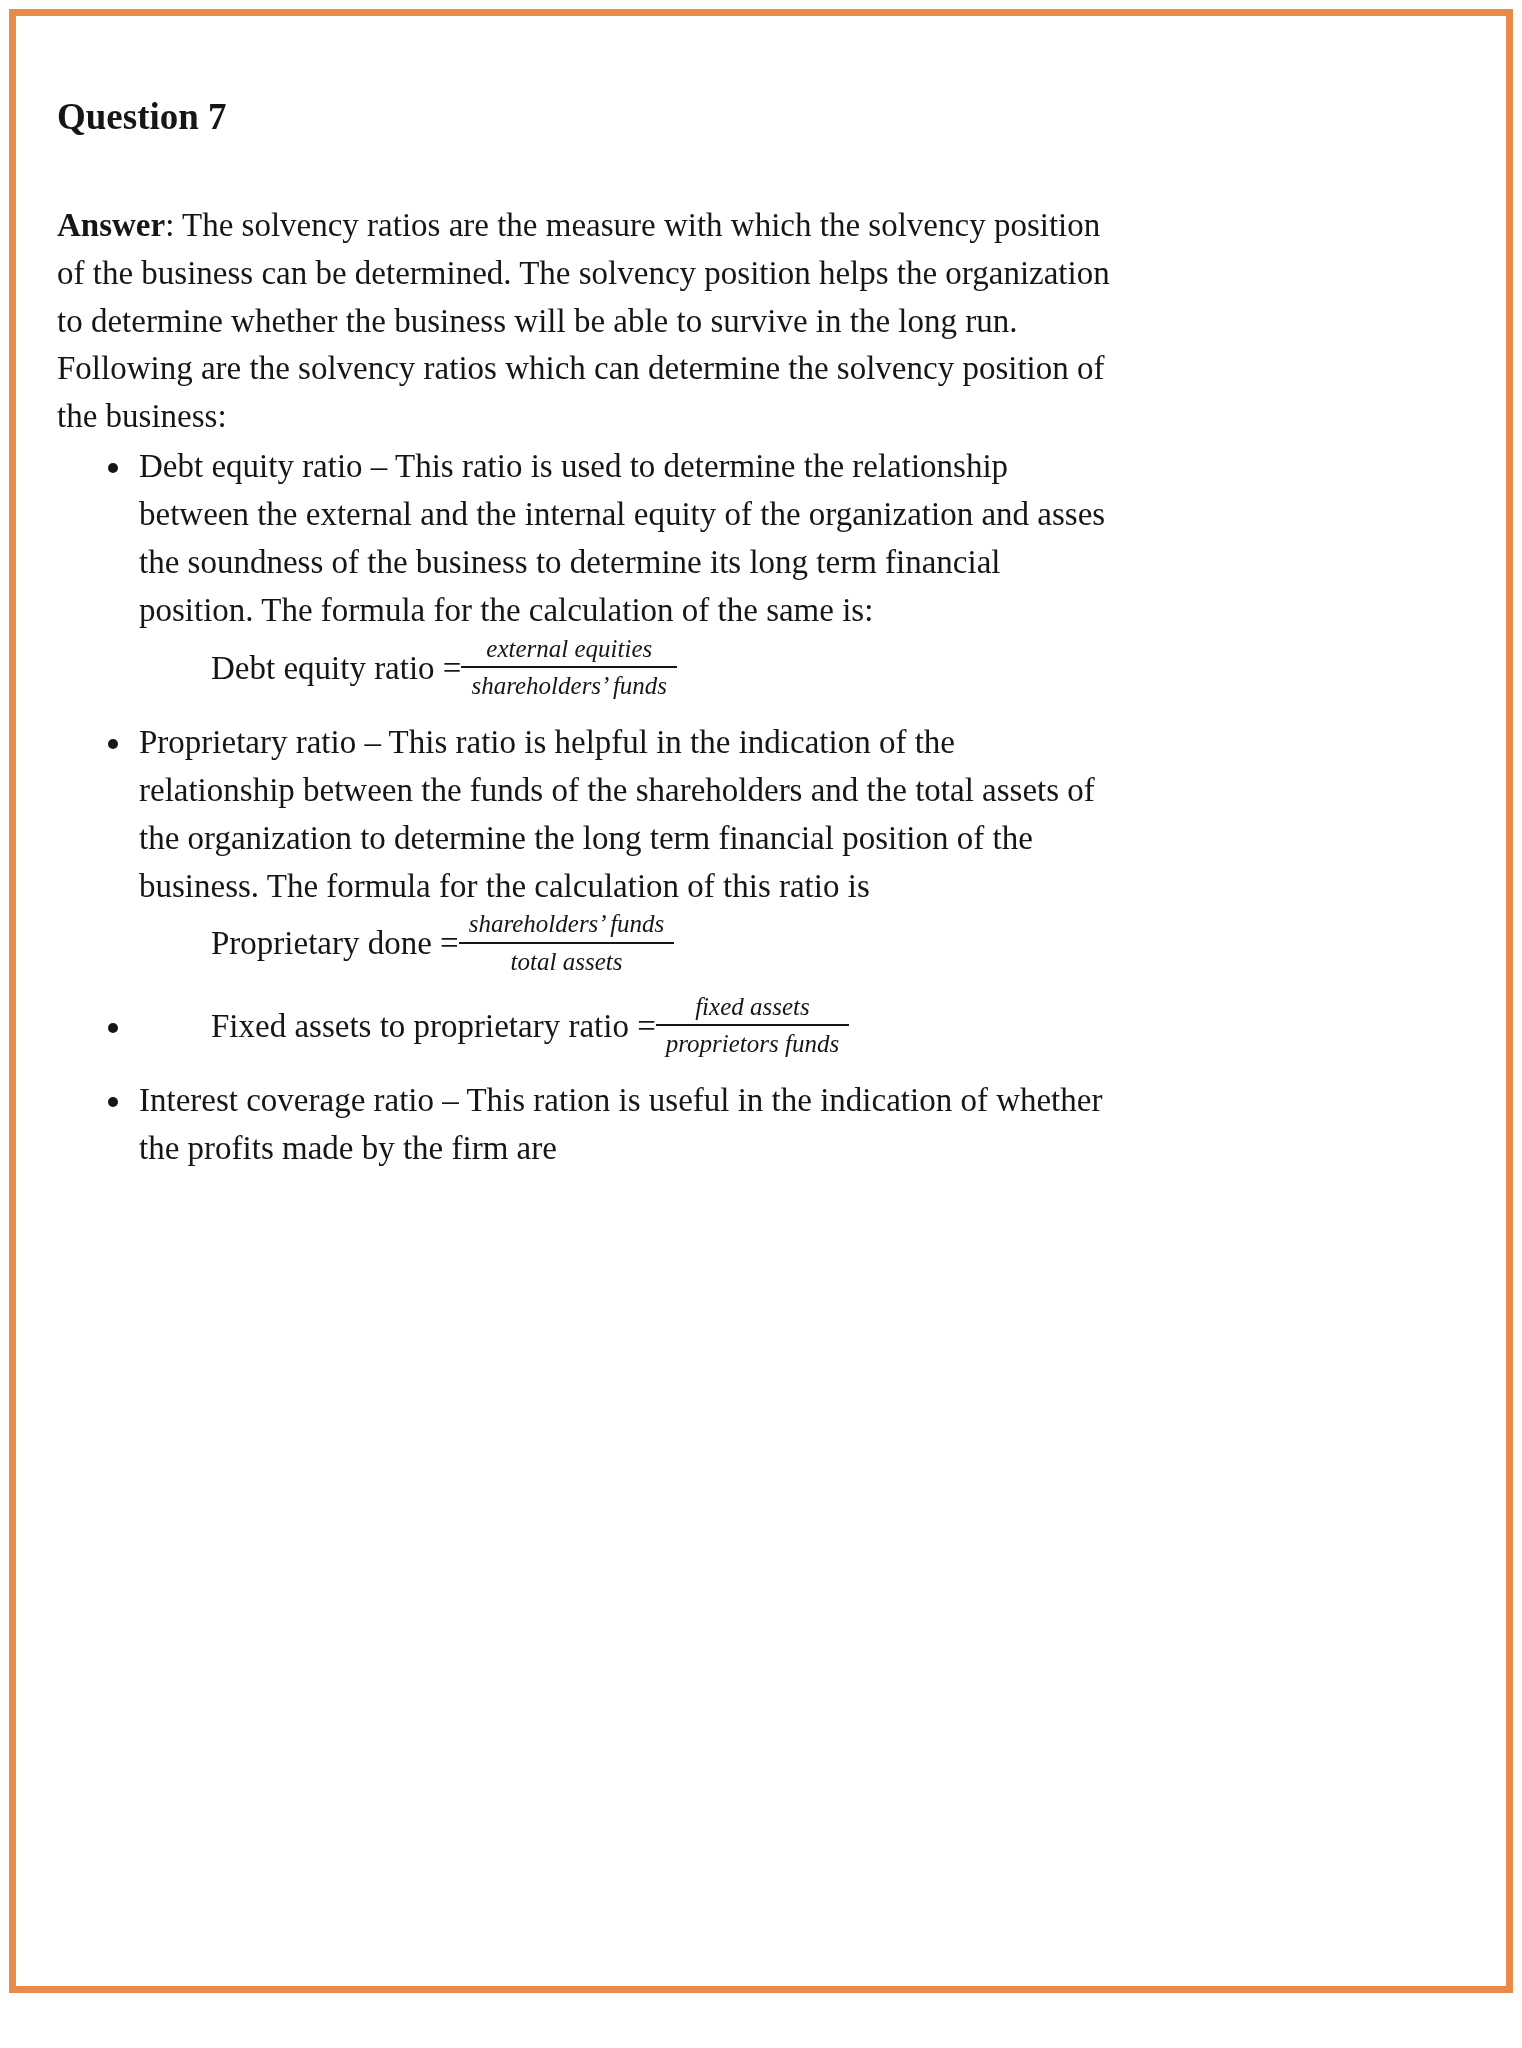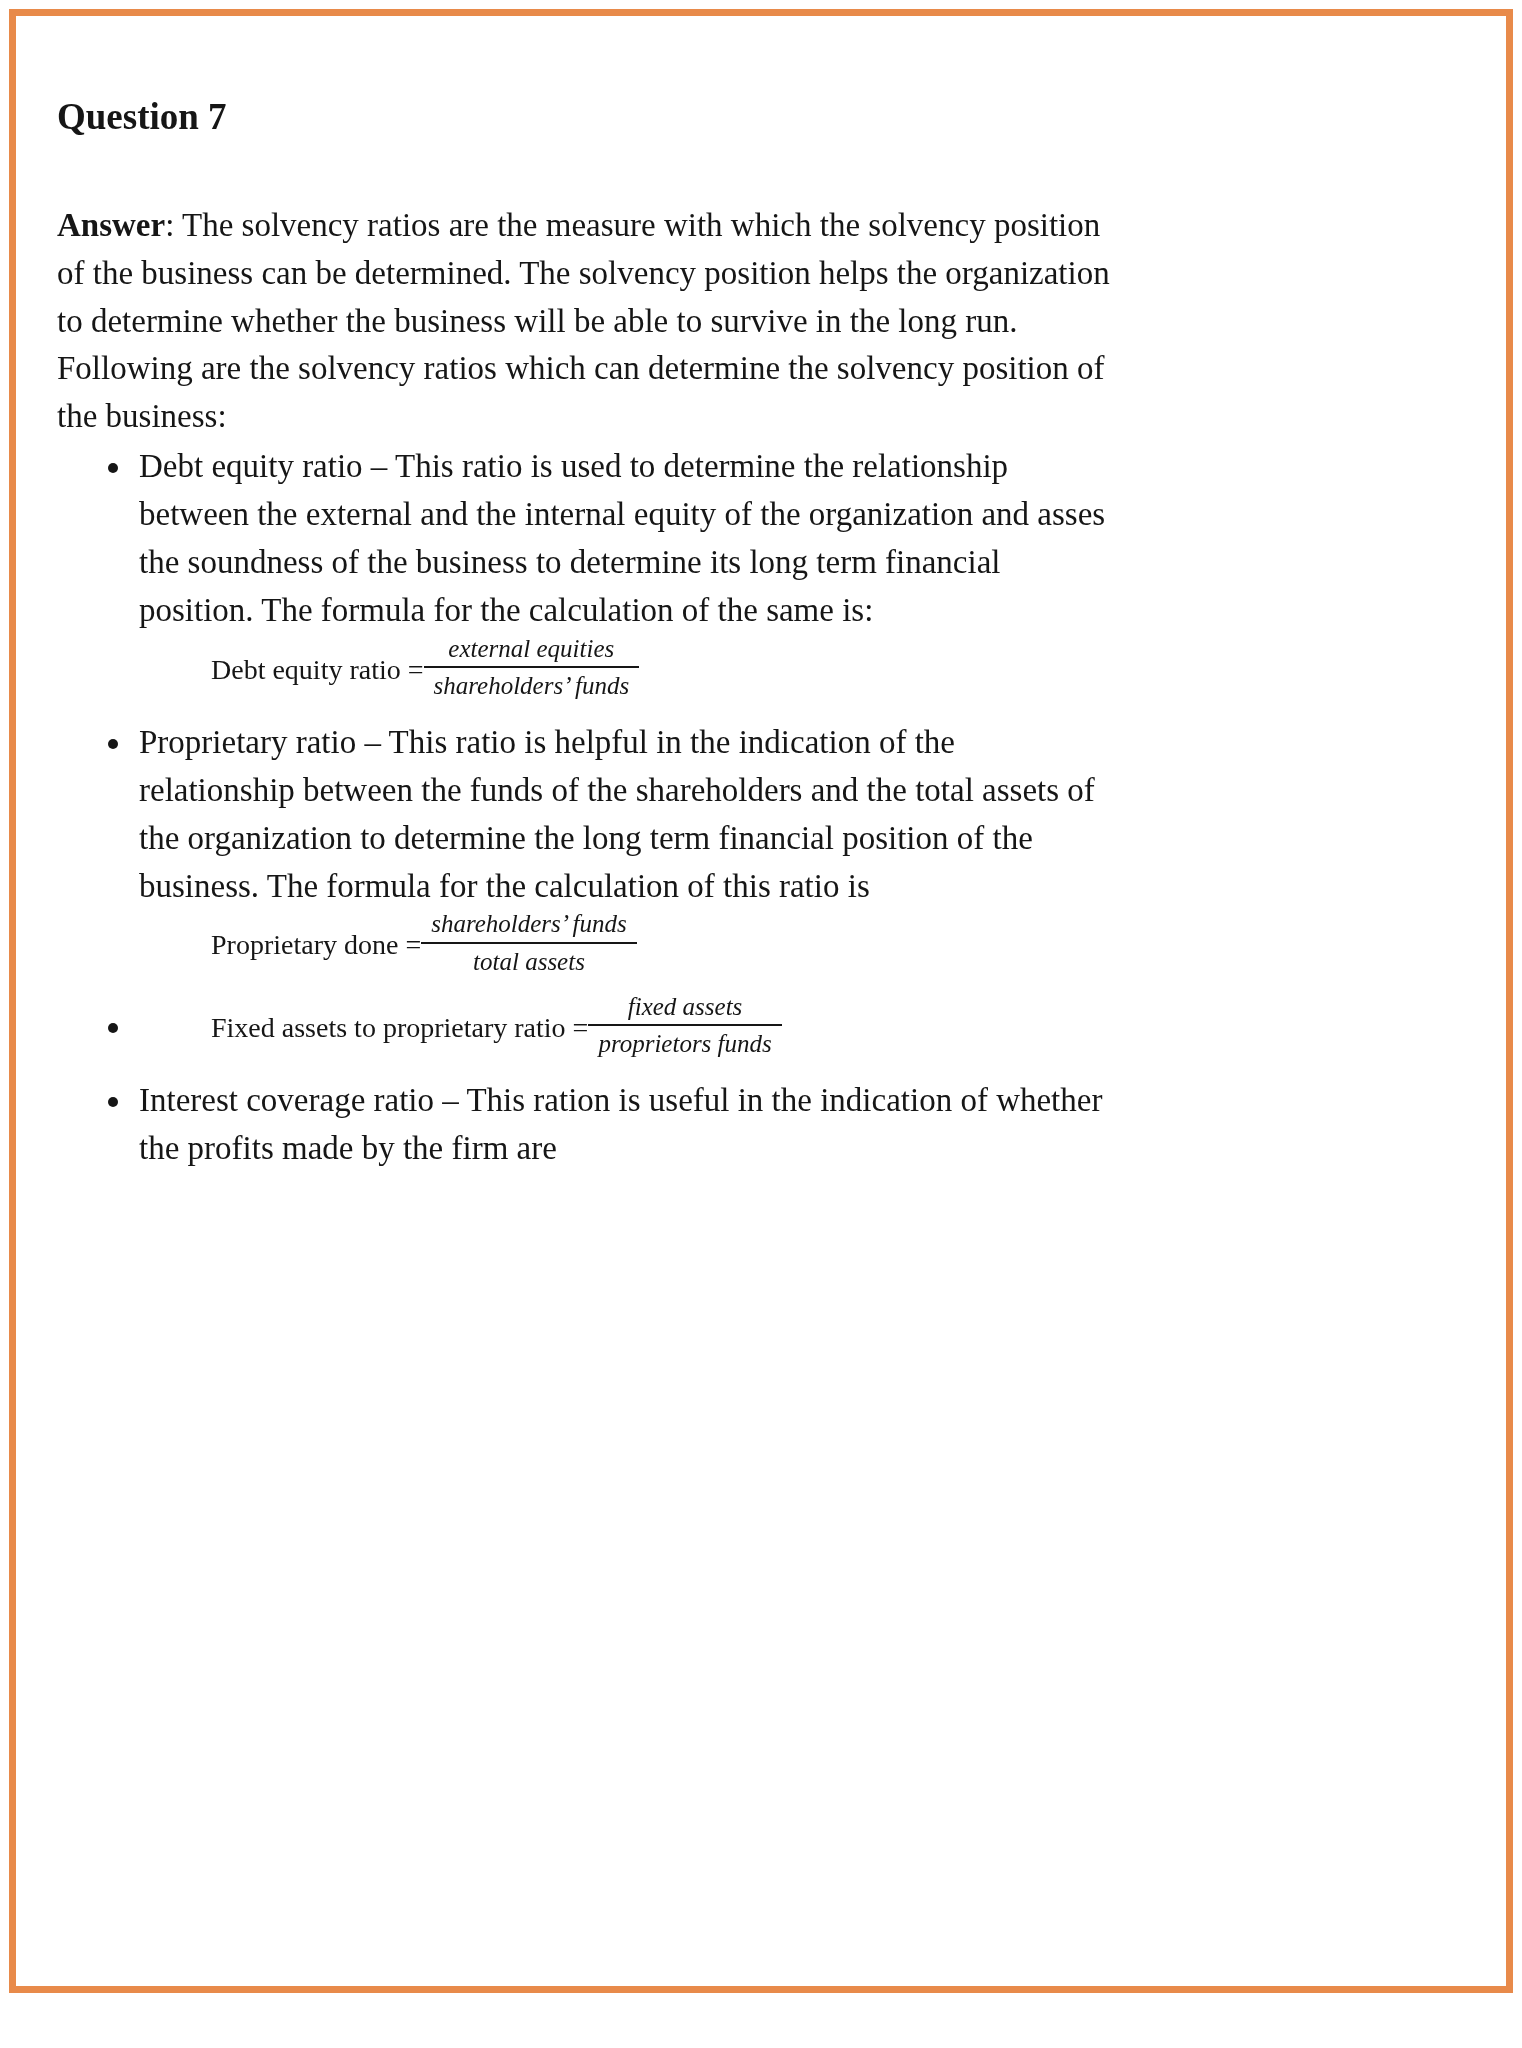--- a/index.html
+++ b/index.html
@@ -43,21 +43,21 @@
   }
   ul.bullets li{
     margin:0 0 4px 0;
     padding-left:5px;
     font-family:Liberation Serif, serif;
   }
   .formula{
     margin:2px 0 14px 72px;
     white-space:nowrap;
   }
-  .formula-label{font-size:28px;}
+  .formula-label{font-size:33px;}
   .fraction{
     display:inline-block;
     vertical-align:middle;
     text-align:center;
     font-style:italic;
     font-size:25px;
     line-height:1.25;
     margin-left:0;
     position:relative;
     top:-4px;

